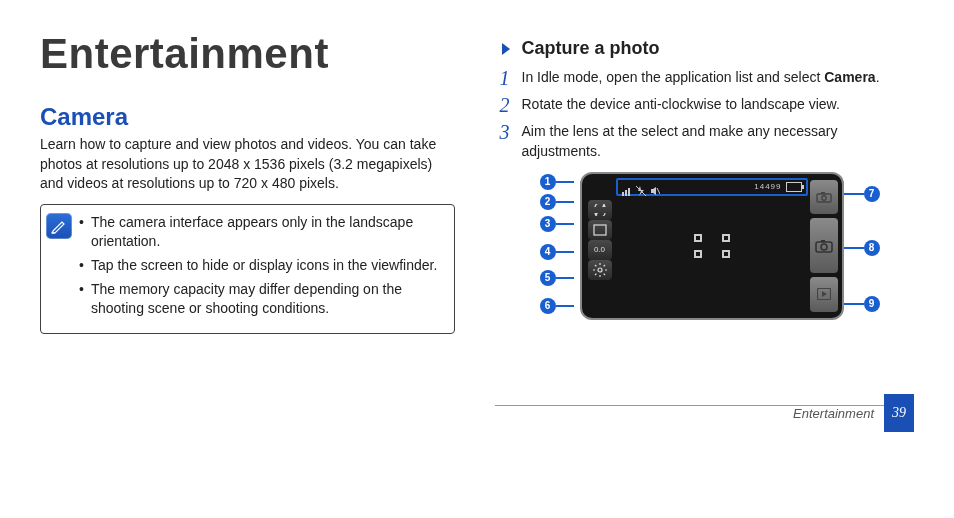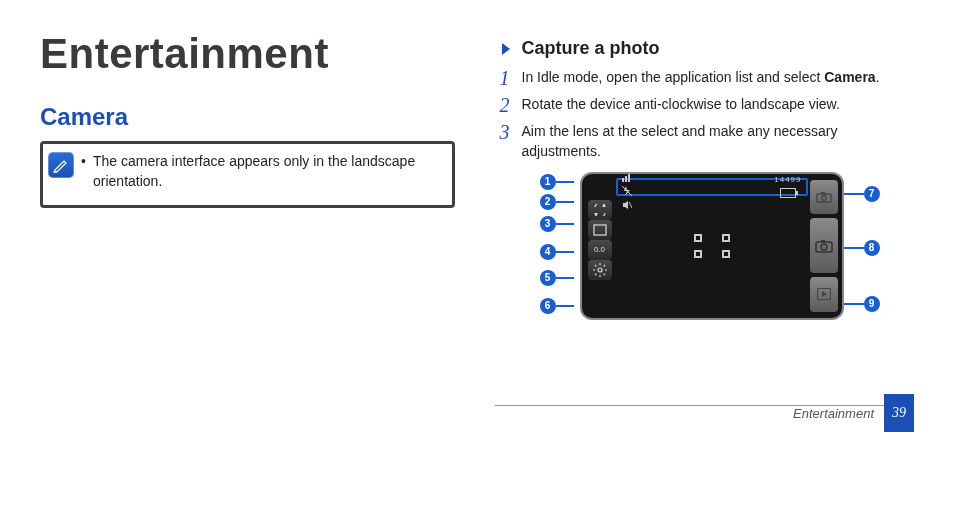--- a/index.html
+++ b/index.html
@@ -42,21 +42,21 @@
     margin: 0 0 4px 0;
   }
   .body-text {
     font-size: 14px;
     line-height: 1.4;
     color: #222;
   }
   .note-box {
     display: flex;
     flex-direction: row;
-    border: 3px solid #404040;
+    border: 1px solid #404040;
     border-radius: 4px;
     margin-top: 10px;
   }
   .note-icon-cell {
     width: 36px;
     display: flex;
     align-items: flex-start;
     justify-content: center;
     padding: 8px 4px;
     box-sizing: border-box;
@@ -186,21 +186,21 @@
     height: 18px;
     border: 2px solid #1a5fd0;
     border-radius: 2px;
     box-sizing: border-box;
     display: flex;
     align-items: center;
     padding: 0 4px;
     justify-content: space-between;
   }
   .status-icons-left, .status-icons-right {
-    display: flex; gap: 4px; align-items: center; flex-direction: column;
+    display: flex; gap: 4px; align-items: center;
   }
   .mini-icon { width: 10px; height: 10px; position:relative; }
   .mini-status-text { color:#ccc; font-size:8px; letter-spacing:1px; }
   .battery { width:14px; height:8px; border:1px solid #ccc; position:relative; }
   .battery::after { content:""; position:absolute; right:-3px; top:2px; width:2px; height:4px; background:#ccc; }
 
   .left-icon-strip {
     position: absolute;
     left: 6px; top: 26px; bottom: 6px;
     width: 24px;
@@ -283,33 +283,36 @@
 </head>
 <body>
 
 <div class="page">
   <div class="columns">
 
     <div class="col">
       <div class="chapter-title">Entertainment</div>
 
       <div class="section-title">Camera</div>
+      <div class="body-text">Learn how to capture and view photos and videos. You can take photos at resolutions up to 2048 x 1536 pixels (3.2 megapixels) and videos at resolutions up to 720 x 480 pixels.</div>
 
       <div class="note-box">
         <div class="note-icon-cell">
           <div class="note-icon">
             <svg width="16" height="16" viewBox="0 0 16 16">
               <path d="M2 13 L11 4 L13 6 L4 15 L1 15 Z" fill="none" stroke="#fff" stroke-width="1.2"></path>
               <path d="M1 15 L4 15" stroke="#fff" stroke-width="1.2"></path>
             </svg>
           </div>
         </div>
         <div class="note-content">
           <ul>
             <li>The camera interface appears only in the landscape orientation.</li>
+            <li>Tap the screen to hide or display icons in the viewfinder.</li>
+            <li>The memory capacity may differ depending on the shooting scene or shooting conditions.</li>
           </ul>
         </div>
       </div>
     </div>
 
     <div class="col">
       <div class="sub-heading-row">
         <span class="chevron-icon">
           <svg width="14" height="16" viewBox="0 0 14 16">
             <path d="M2 2 L10 8 L2 14 Z" fill="#1a4fb6"></path>

